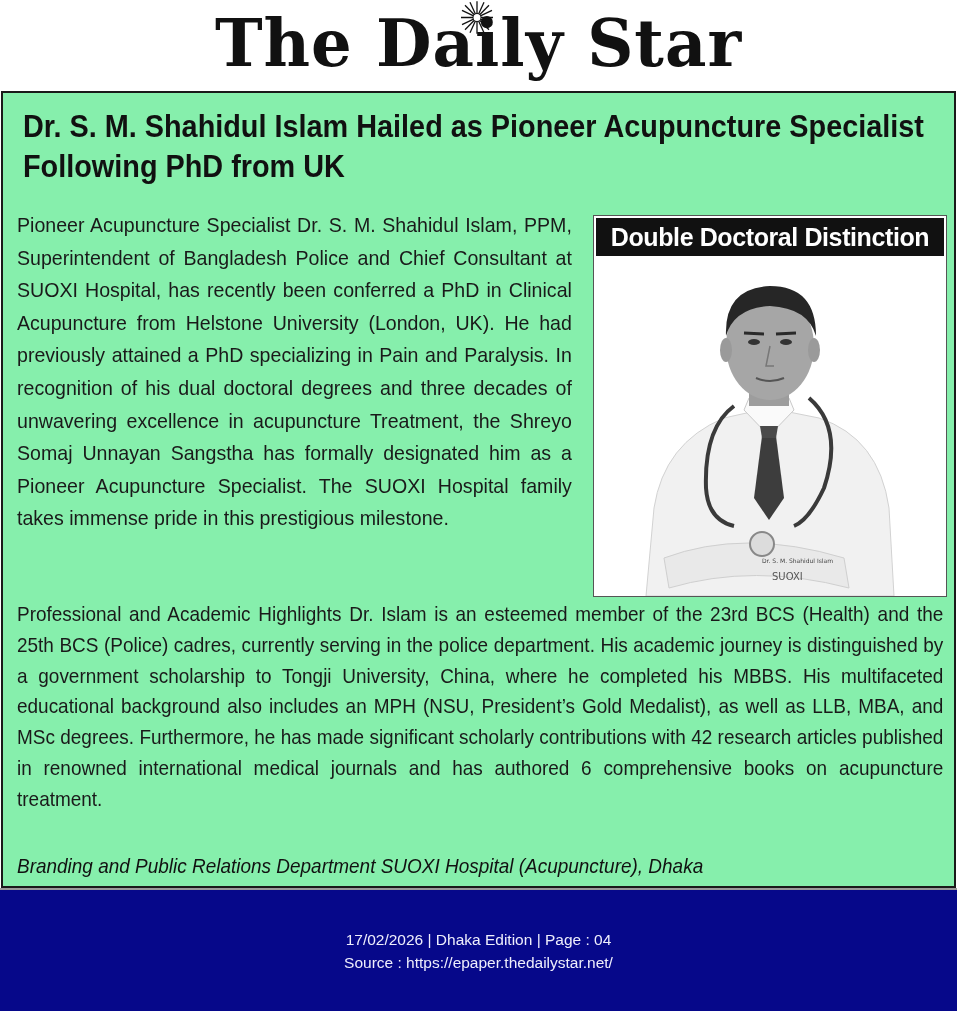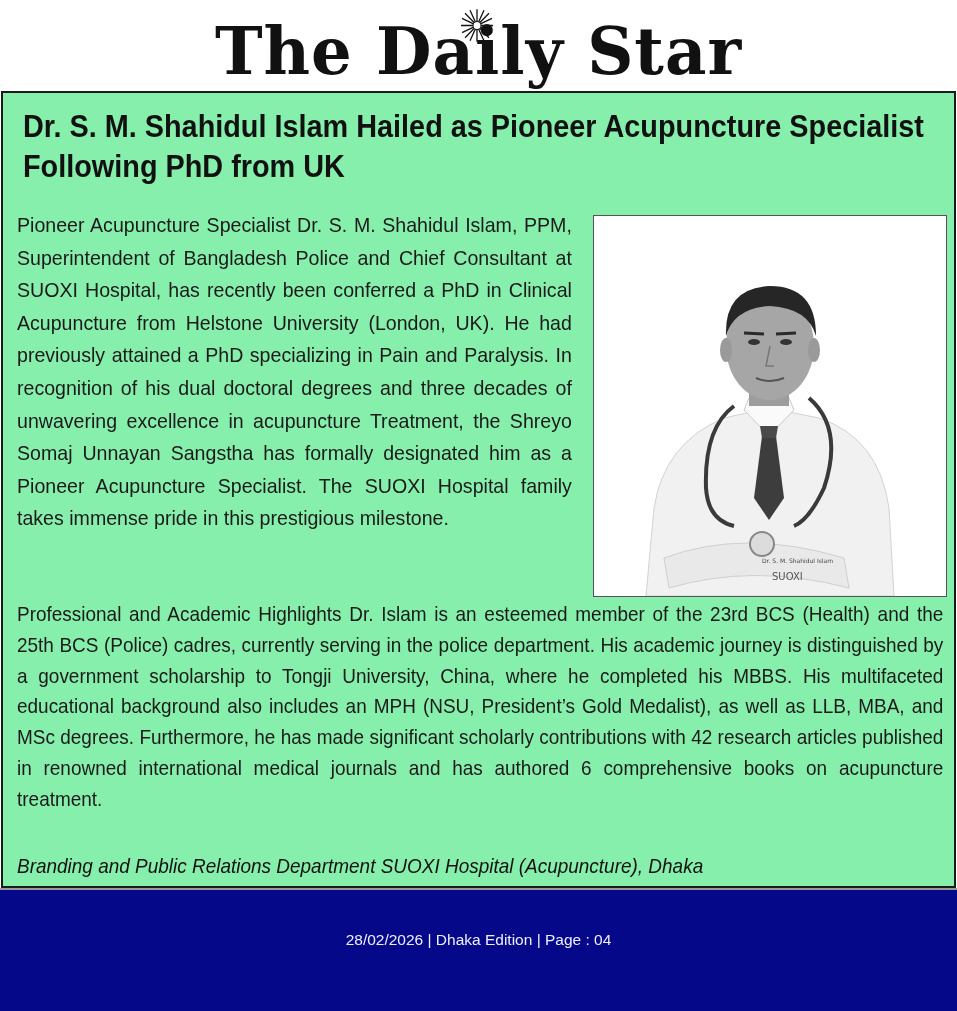--- a/index.html
+++ b/index.html
@@ -2,21 +2,21 @@
 <html><head>
   <meta charset="utf-8">
   <style>
     html, body { margin: 0; padding: 0; }
     body {
       width: 957px; height: 1011px; overflow: hidden;
       background: #ffffff; position: relative;
       font-family: "Liberation Sans", sans-serif; color: #141414;
     }
     .masthead {
-      position: absolute; left: 0; top: 8px; width: 957px; height: 91px;
+      position: absolute; left: 0; top: 0; width: 957px; height: 91px;
       display: flex; justify-content: center; align-items: flex-start; text-align: center;
     }
     .masthead-title {
       font-family: "DejaVu Serif", serif; font-weight: bold;
       font-size: 64px; line-height: 88px; letter-spacing: 1px;
       color: #111; white-space: nowrap; position: relative;
       transform: scaleY(1.02);
     }
     .star-burst {
       position: absolute; left: 244px; top: 0px; width: 36px; height: 36px;
@@ -91,20 +91,21 @@
     </svg>
   </div>
 </header>
 
 <article class="article-box">
   <h1 class="headline" style="margin:0;">Dr. S. M. Shahidul Islam Hailed as Pioneer Acupuncture Specialist Following PhD from UK</h1>
 
   <p class="intro" style="margin:0;">Pioneer Acupuncture Specialist Dr. S. M. Shahidul Islam, PPM, Superintendent of Bangladesh Police and Chief Consultant at SUOXI Hospital, has recently been conferred a PhD in Clinical Acupuncture from Helstone University (London, UK). He had previously attained a PhD specializing in Pain and Paralysis. In recognition of his dual doctoral degrees and three decades of unwavering excellence in acupuncture Treatment, the Shreyo Somaj Unnayan Sangstha has formally designated him as a Pioneer Acupuncture Specialist. The SUOXI Hospital family takes immense pride in this prestigious milestone.</p>
 
   <figure class="photo-box" style="margin:0;">
+    <figcaption class="photo-caption">Double Doctoral Distinction</figcaption>
     <svg class="photo-img" viewBox="0 0 352 338">
       <rect width="352" height="338" fill="#ffffff"></rect>
 
       <path d="M52 338 L60 250 Q70 185 130 160 L175 150 L225 160 Q285 180 295 250 L300 338 Z" fill="#f1f1f1" stroke="#d2d2d2" stroke-width="1"></path>
 
       <path d="M70 300 Q150 270 250 300 L255 330 Q160 305 75 330 Z" fill="#e9e9e9" stroke="#cfcfcf"></path>
 
       <path d="M150 152 L175 178 L200 152 L195 140 L155 140 Z" fill="#fafafa" stroke="#c9c9c9"></path>
 
       <path d="M168 178 L182 178 L190 240 L175 262 L160 240 Z" fill="#3d3d3d"></path>
@@ -134,14 +135,15 @@
       <text x="178" y="322" font-size="10" fill="#555" font-family="DejaVu Sans, sans-serif">SUOXI</text>
     </svg>
   </figure>
 
   <p class="body2" style="margin:0;">Professional and Academic Highlights Dr. Islam is an esteemed member of the 23rd BCS (Health) and the 25th BCS (Police) cadres, currently serving in the police department. His academic journey is distinguished by a government scholarship to Tongji University, China, where he completed his MBBS. His multifaceted educational background also includes an MPH  (NSU, President’s Gold Medalist), as well as LLB, MBA, and MSc degrees. Furthermore, he has made significant scholarly contributions with 42 research articles published in renowned international medical journals and has authored 6 comprehensive books on acupuncture treatment.</p>
 
   <p class="credit" style="margin:0;">Branding and Public Relations Department SUOXI Hospital (Acupuncture), Dhaka</p>
 </article>
 
 <footer class="footer">
-  <div class="footer-line l1">28/02/2026 | Dhaka Edition | Page : 04</div>
+  <div class="footer-line l1">17/02/2026 | Dhaka Edition | Page : 04</div>
+  <div class="footer-line l2">Source : https://epaper.thedailystar.net/</div>
 </footer>
 
 </body></html>

